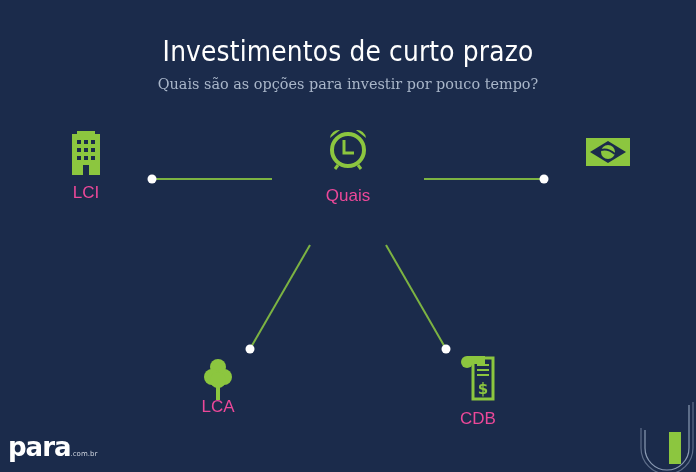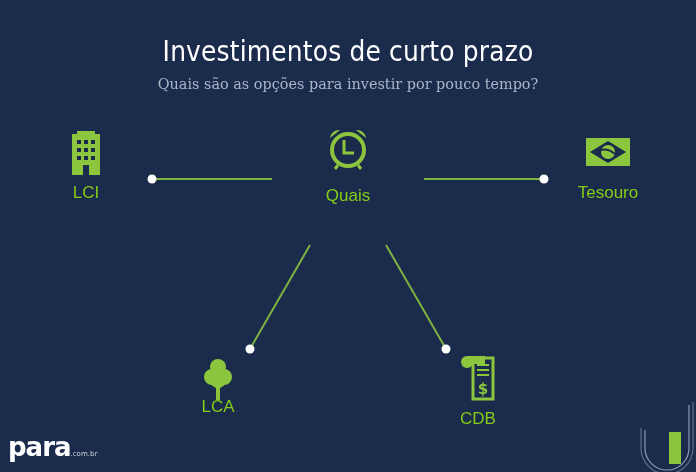--- a/index.html
+++ b/index.html
@@ -1,19 +1,19 @@
 <!DOCTYPE html>
 <html><head>
 <meta charset="utf-8">
 <style>
   html,body{margin:0;padding:0;}
   body{width:696px;height:472px;background:#1b2b4b;position:relative;overflow:hidden;font-family:"Liberation Sans",sans-serif;color:#fff;}
   .title{position:absolute;left:0;width:696px;top:34px;text-align:center;font-size:29px;color:#ffffff;letter-spacing:0.2px;font-family:"DejaVu Sans",sans-serif;font-weight:normal;transform:scaleX(0.86);}
   .subtitle{position:absolute;left:0;width:696px;top:75px;text-align:center;font-size:15.5px;color:#a9b6c9;font-family:"DejaVu Serif",serif;transform:scaleX(0.93);}
-  .node-label{position:absolute;text-align:center;font-size:17px;color:#84cc16;line-height:25px;}
+  .node-label{position:absolute;text-align:center;font-size:17px;color:#ec4899;line-height:25px;}
   .icon{position:absolute;}
   svg.lines{position:absolute;left:0;top:0;}
   .logo{position:absolute;left:8px;top:432px;font-size:26px;font-weight:bold;color:#fff;letter-spacing:-1px;font-family:"DejaVu Sans",sans-serif;}
   .logo small{font-size:7px;font-weight:normal;letter-spacing:0;color:#d0d6e0;margin-top:12px;}
 </style>
 </head>
 <body>
 
 <div class="title">Investimentos de curto prazo</div>
 <div class="subtitle">Quais são as opções para investir por pouco tempo?</div>
@@ -59,21 +59,20 @@
   <div>Quais</div>
 </div>
 
 <svg class="icon" style="left:586px;top:138px" width="44" height="28" viewBox="0 0 44 28">
   <rect width="44" height="28" fill="#8cc63f"></rect>
   <polygon points="22,3 40,14 22,25 4,14" fill="#1b2b4b"></polygon>
   <circle cx="22" cy="14" r="7" fill="#8cc63f"></circle>
   <path d="M15 12 Q22 10 29 16" stroke="#1b2b4b" stroke-width="2" fill="none"></path>
 </svg>
 <div class="node-label" style="left:563px;top:180px;width:90px;">
-  <div>Tesouro</div>
 </div>
 
 <svg class="icon" style="left:203px;top:358px" width="30" height="42" viewBox="0 0 30 42">
   <circle cx="15" cy="9" r="8" fill="#8cc63f"></circle>
   <circle cx="9" cy="19" r="8" fill="#8cc63f"></circle>
   <circle cx="21" cy="19" r="8" fill="#8cc63f"></circle>
   <circle cx="15" cy="22" r="8" fill="#8cc63f"></circle>
   <rect x="13" y="24" width="4" height="18" fill="#8cc63f"></rect>
 </svg>
 <div class="node-label" style="left:188px;top:394px;width:60px;">LCA</div>

